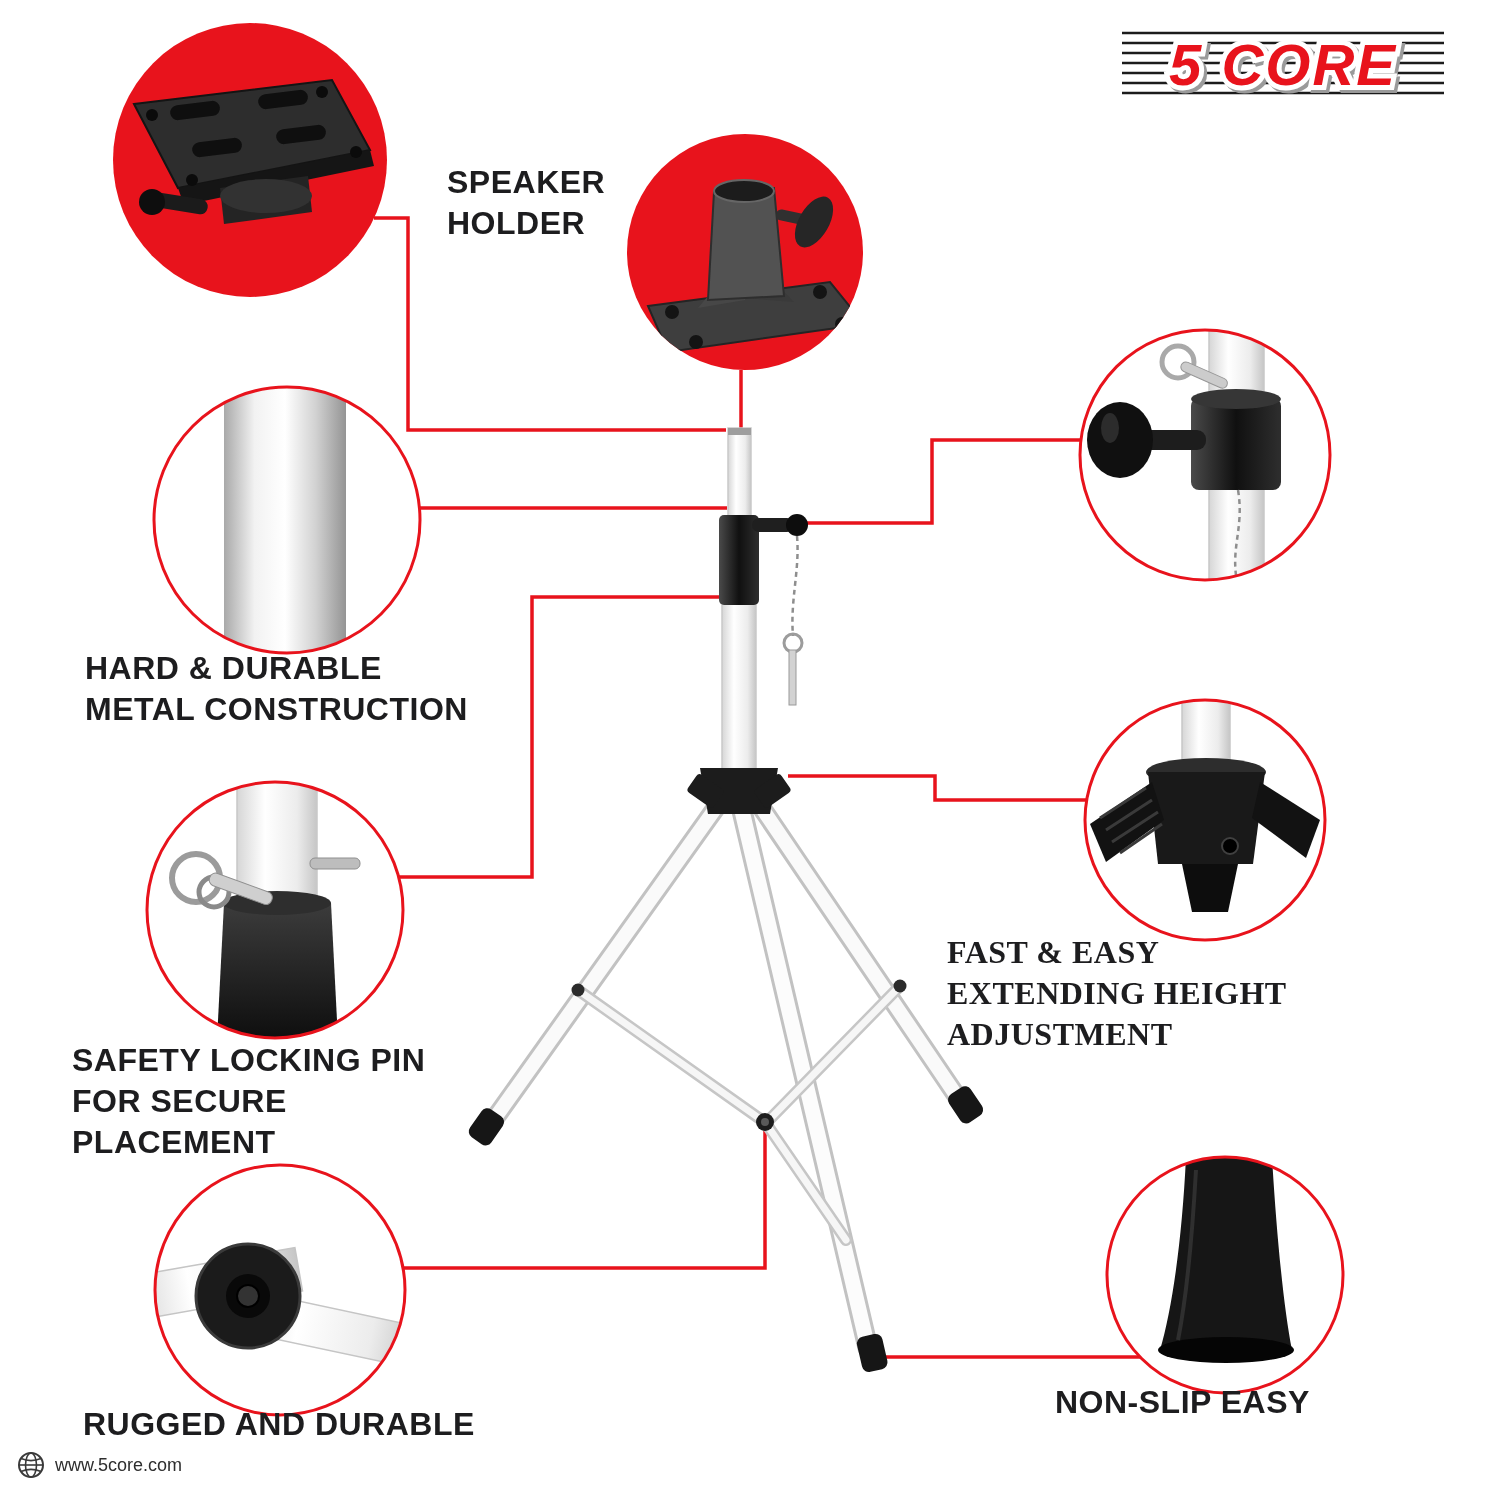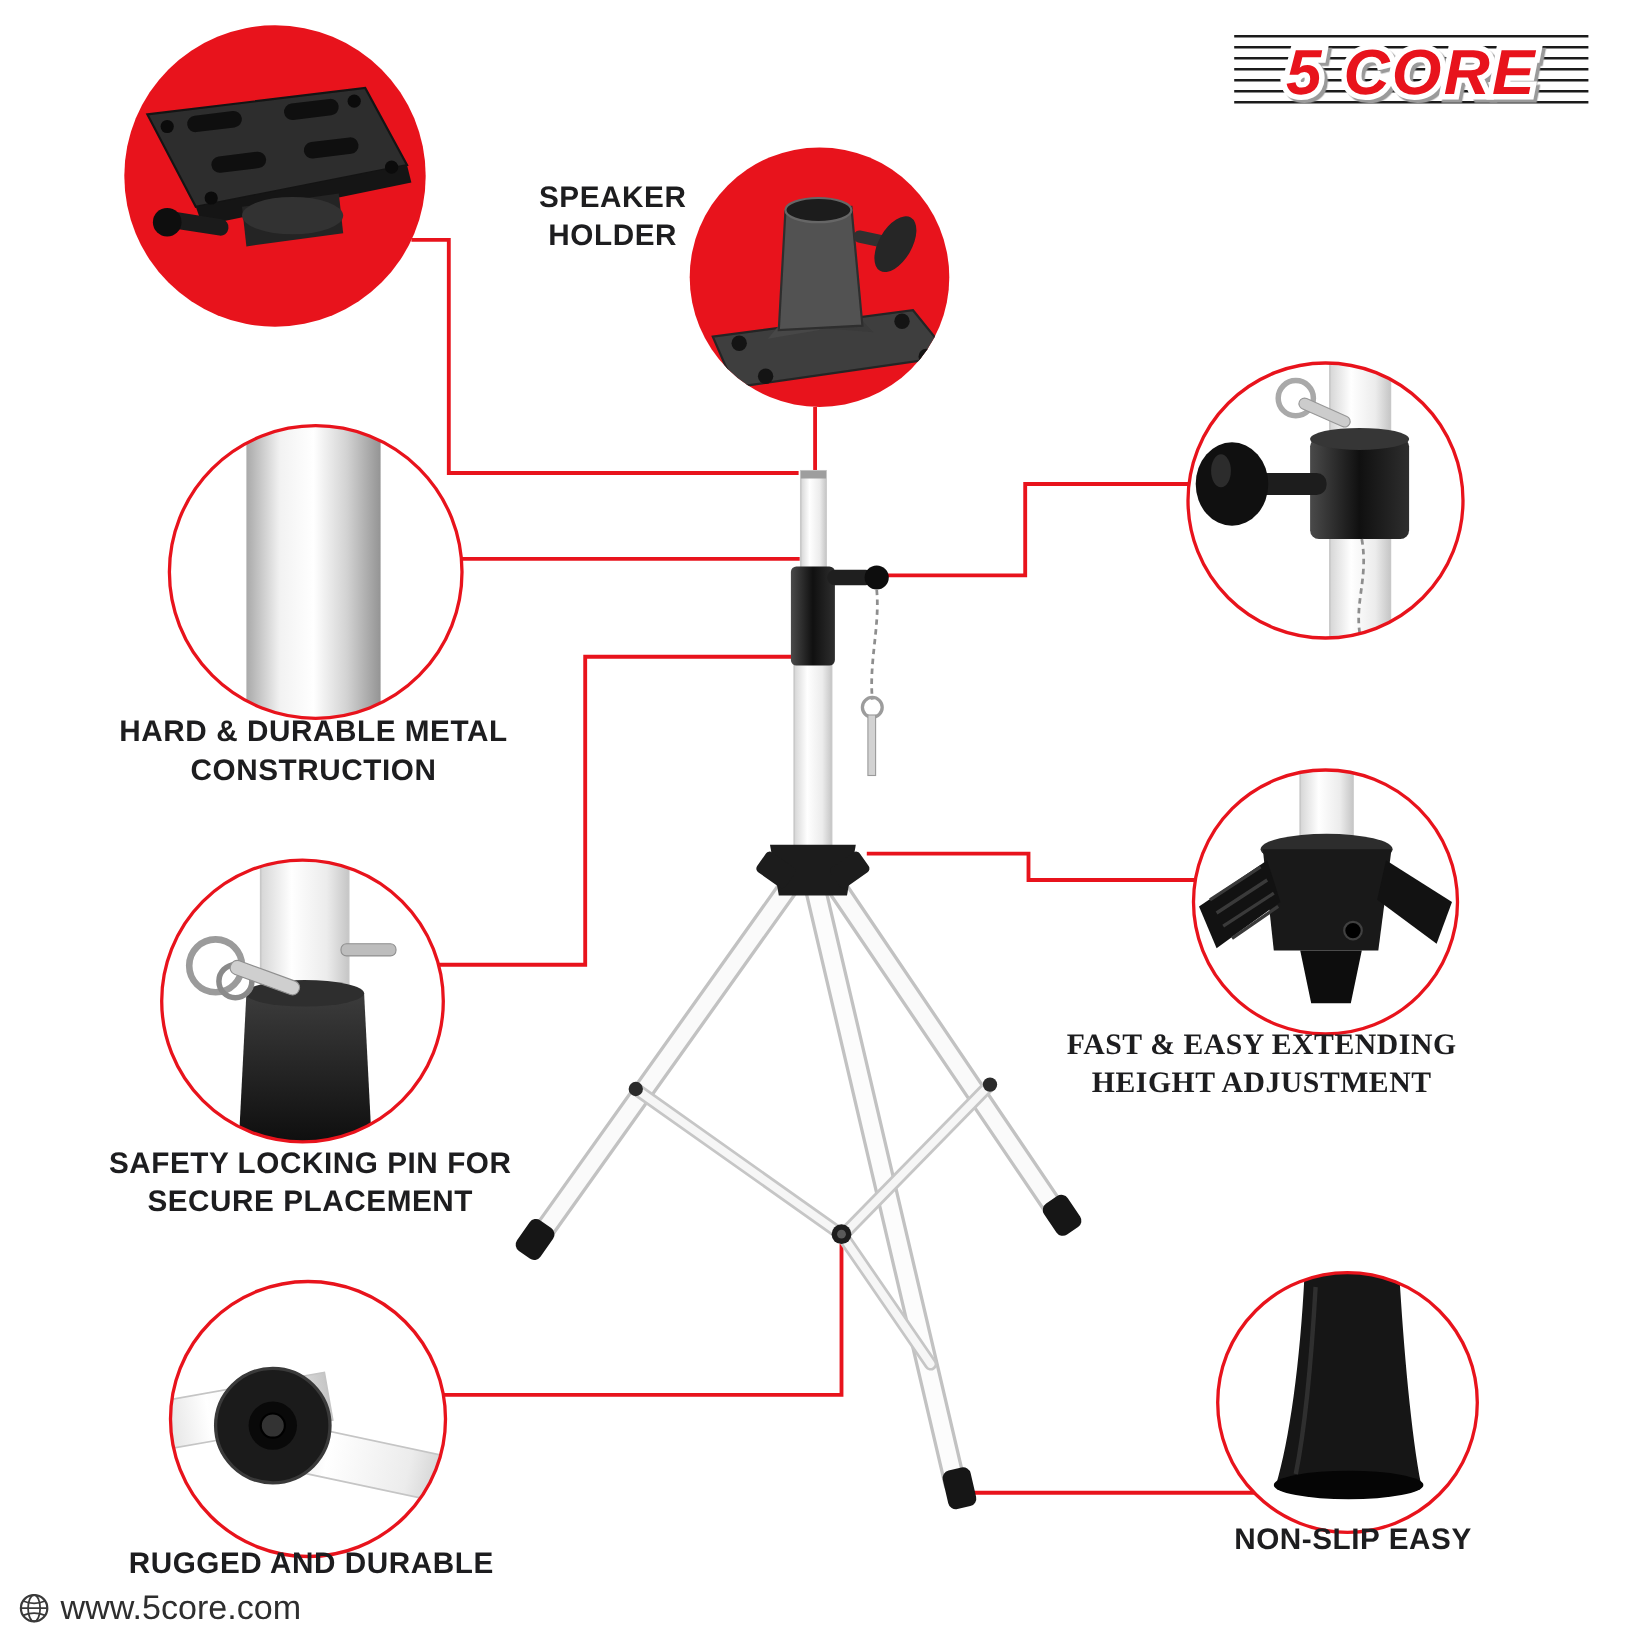--- a/index.html
+++ b/index.html
@@ -2,28 +2,28 @@
 <html><head>
 <meta charset="utf-8">
 <style>
   html,body{margin:0;padding:0;background:#fff;}
   .page{
     position:relative;width:1500px;height:1500px;background:#ffffff;overflow:hidden;
     font-family:"Liberation Sans",sans-serif;
   }
   .canvas-svg{position:absolute;left:0;top:0;width:1500px;height:1500px;}
   .label{
-    position:absolute;text-align:center;font-weight:700;font-size:27px;line-height:1.28;
+    position:absolute;font-weight:700;font-size:32px;line-height:1.28;
     color:#1d1d1f;letter-spacing:.5px;
   }
   .logo{position:absolute;top:25px;right:52px;width:330px;height:80px;}
   .logo text{filter:drop-shadow(3px 3px 0 #9a9a9a);}
   .footer{
     position:absolute;left:16px;bottom:20px;display:flex;align-items:center;gap:9px;
-    font-size:31px;color:#2e2e2e;font-weight:400;
+    font-size:18px;color:#2e2e2e;font-weight:400;
   }
 </style>
 </head>
 <body>
 
 <div class="page">
 
   <svg class="canvas-svg" viewBox="0 0 1500 1500" xmlns="http://www.w3.org/2000/svg">
     <defs>
       <linearGradient id="gMetal" x1="0" y1="0" x2="1" y2="0">

